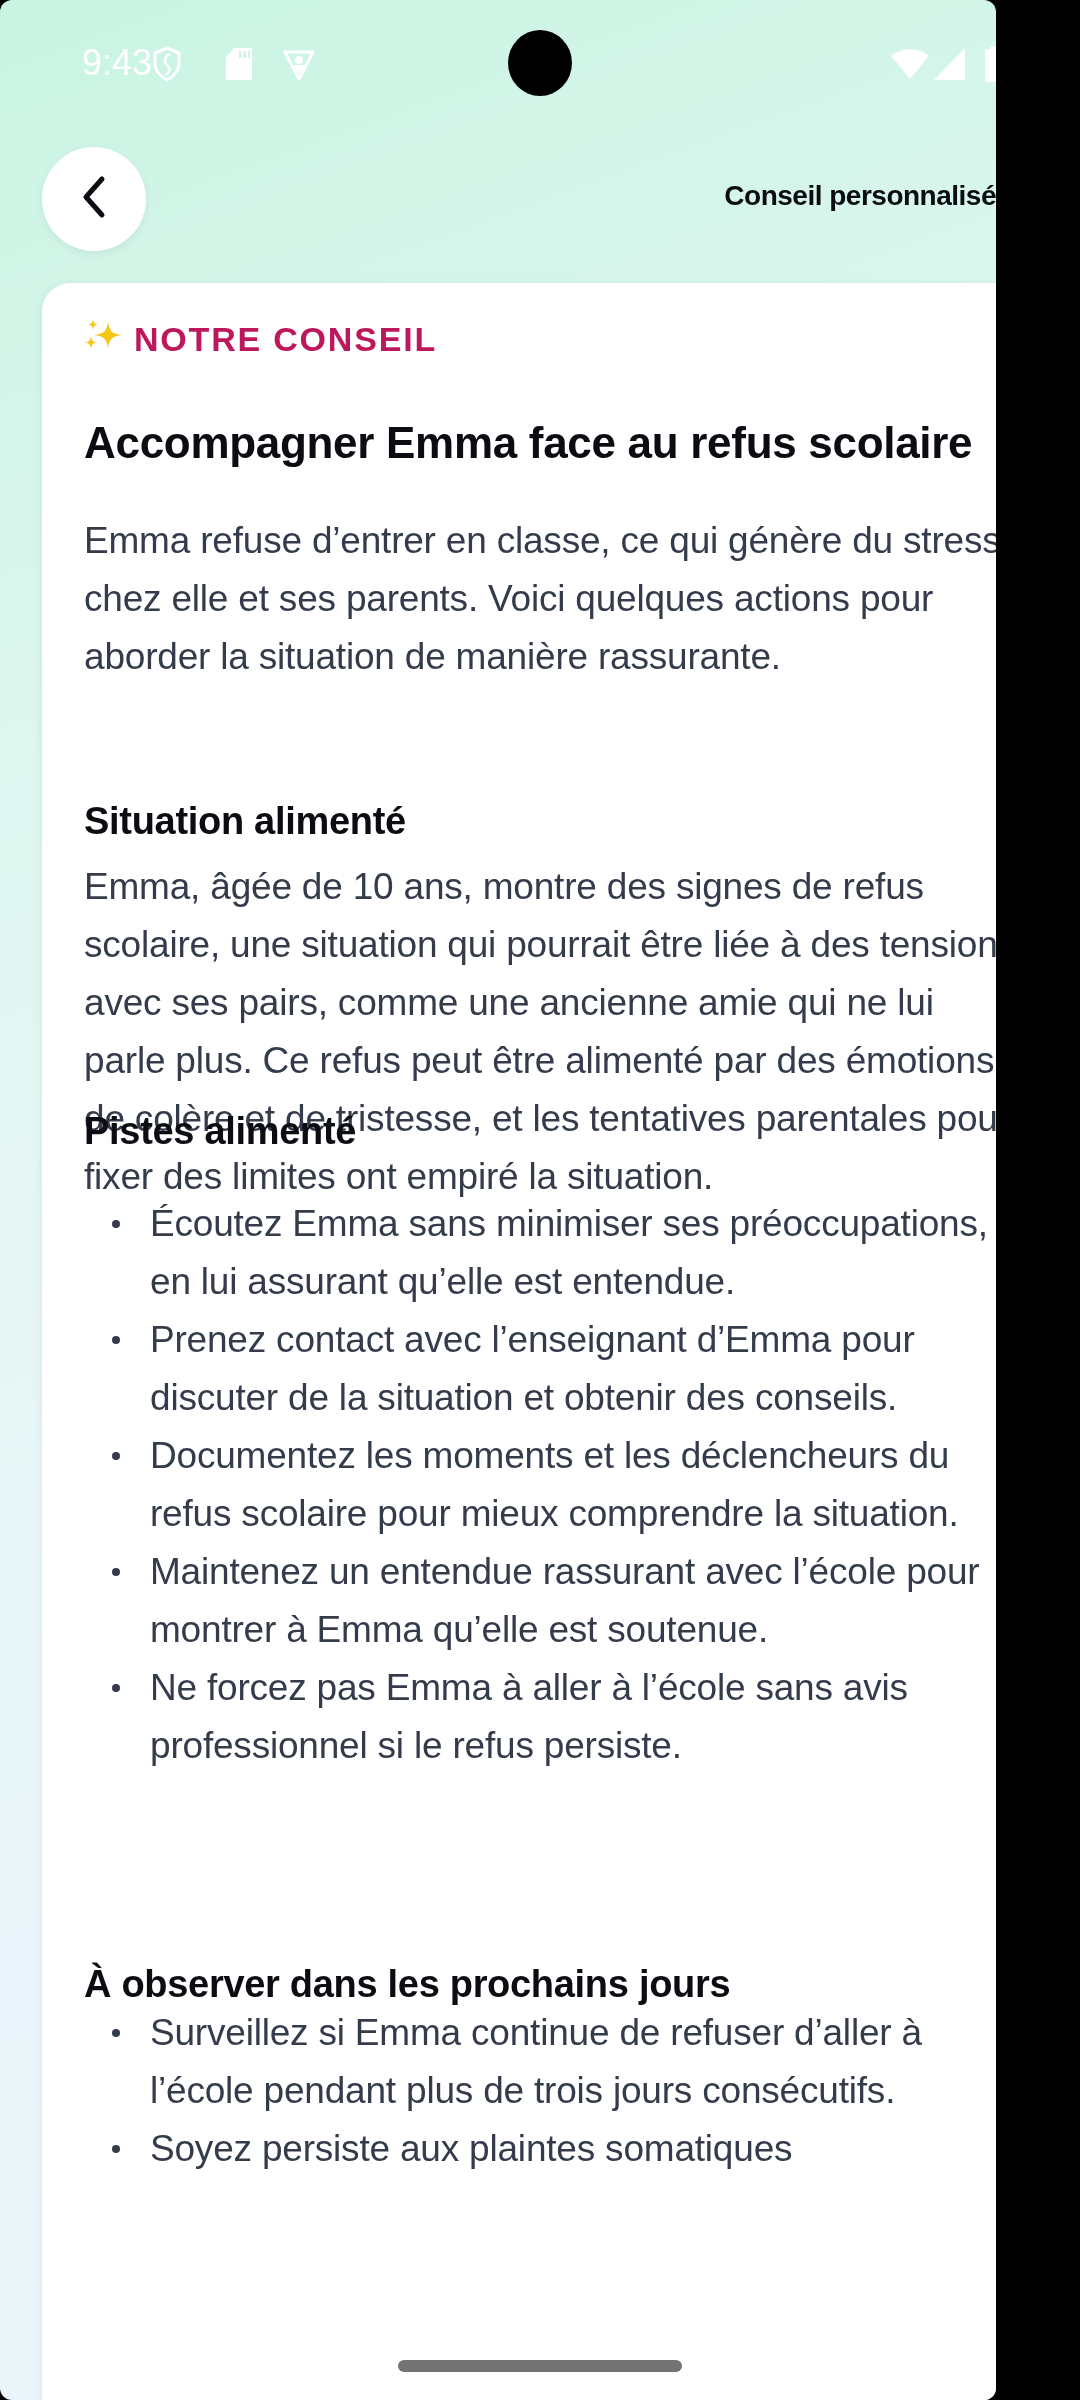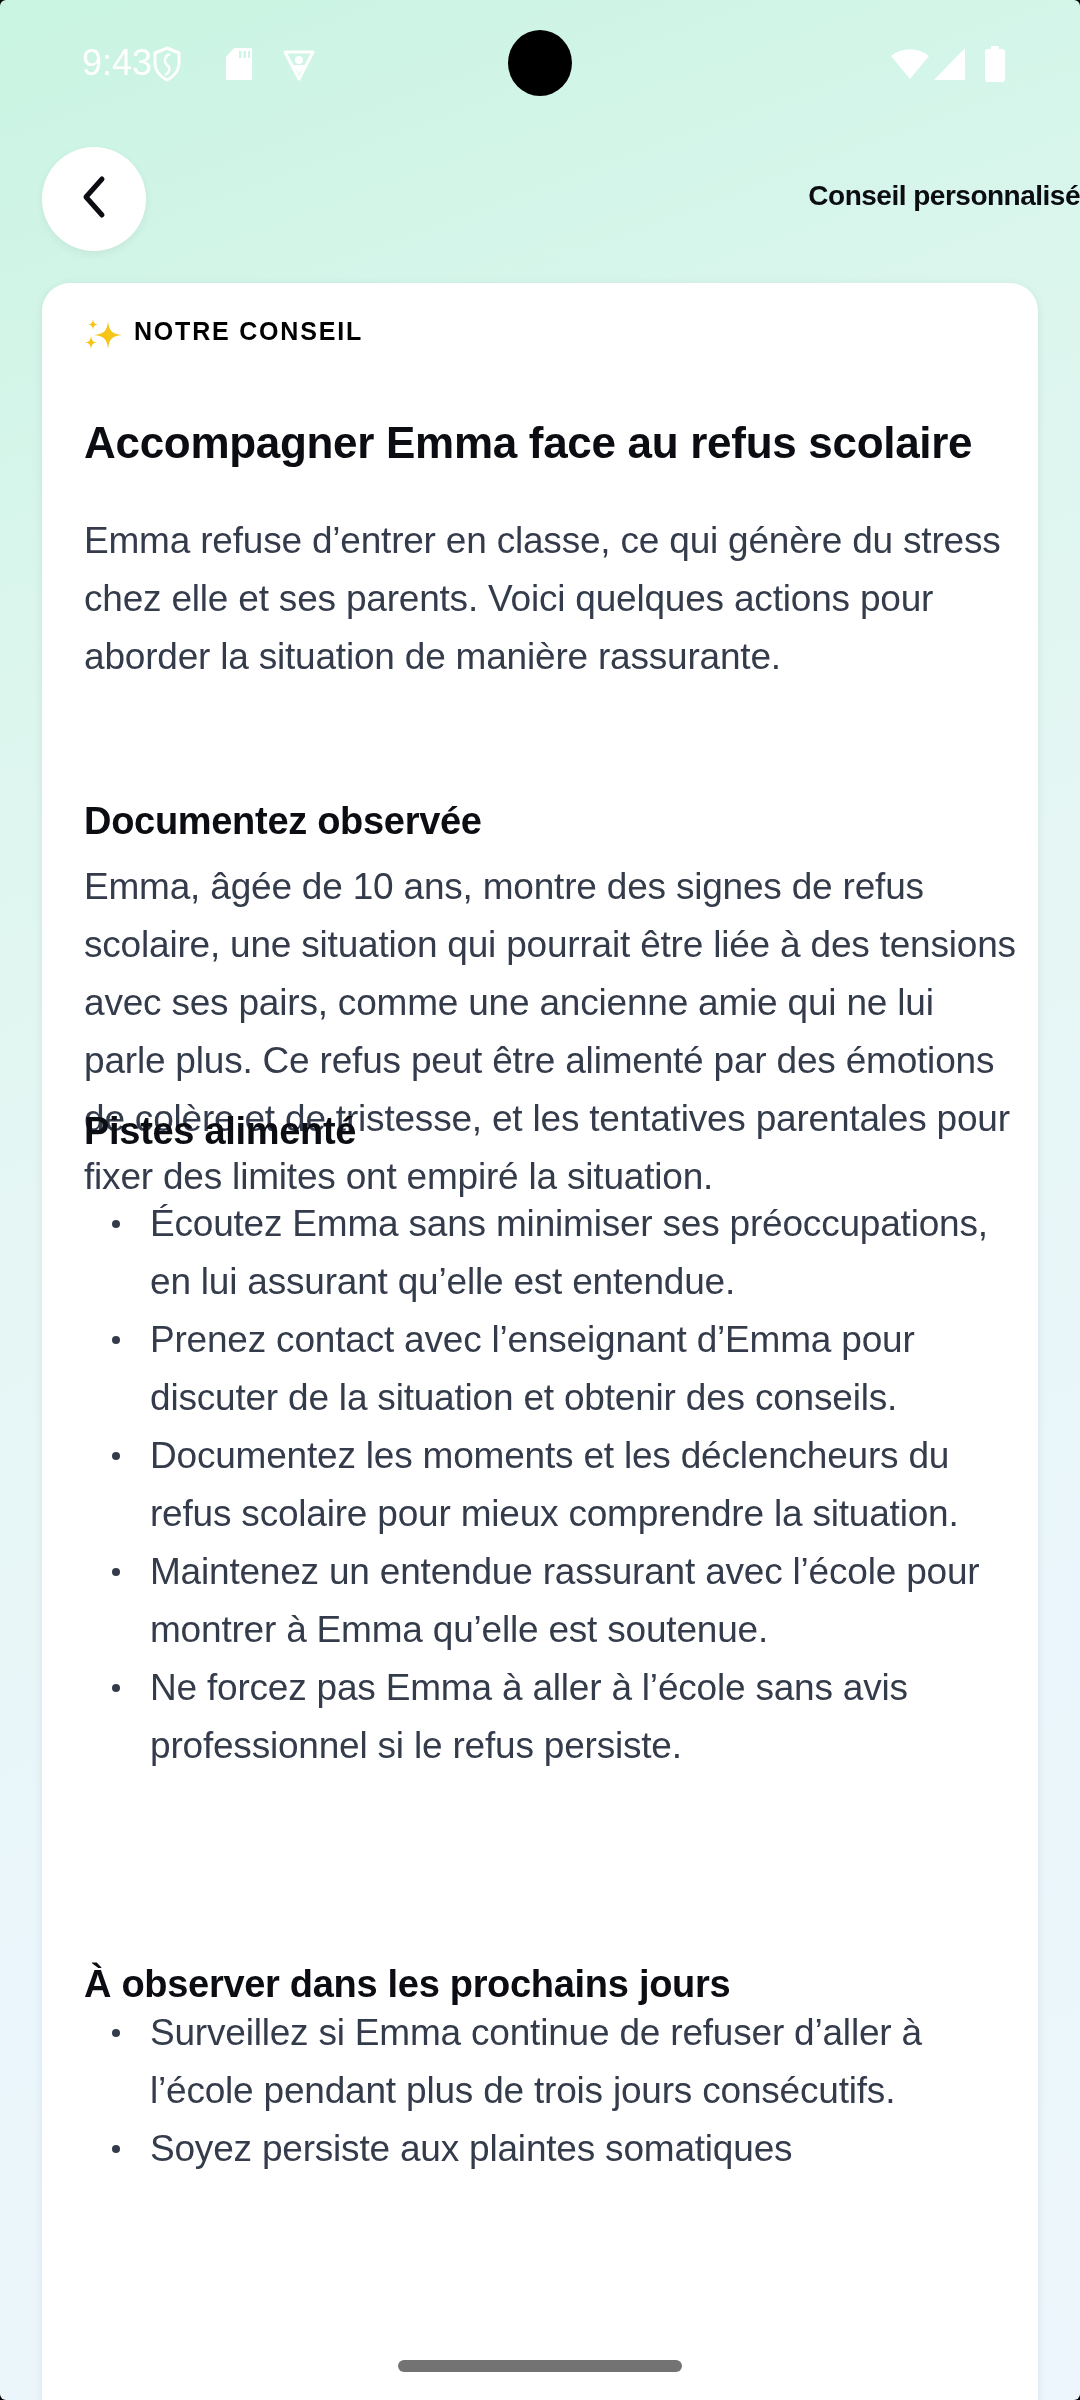--- a/index.html
+++ b/index.html
@@ -1,20 +1,20 @@
 <!DOCTYPE html>
 <html><head>
   <meta charset="utf-8">
   <style>
     * { box-sizing: border-box; margin: 0; padding: 0; }
     html, body { width: 1080px; height: 2400px; overflow: hidden; background: #000; }
     body { font-family: "Liberation Sans", sans-serif; }
     .screen {
-      position: relative; width: 1080px; height: 2400px; overflow: hidden;
-      border-radius: 6px;
+      position: relative; width: 996px; height: 2400px; overflow: hidden;
+      border-radius: 12px;
       background: linear-gradient(160deg, #c9f4e2 0%, #dcf6ee 25%, #e6f6f4 45%, #eaf6fb 70%, #ecf6fc 100%);
     }
     
     .status-bar { position: absolute; top: 0; left: 0; right: 0; height: 130px; }
     .status-time { position: absolute; left: 82px; top: 42px; font-size: 36px; color: #ffffff; letter-spacing: 0px; }
     .sb-icon { position: absolute; top: 48px; }
     .camera-hole { position: absolute; left: 508px; top: 30px; width: 64px; height: 66px; border-radius: 50%; background: #000; }
     
     .back-btn {
       position: absolute; left: 42px; top: 147px; width: 104px; height: 104px; border-radius: 50%;
@@ -26,22 +26,22 @@
       font-size: 28px; font-weight: 700; color: #0b0d12; letter-spacing: -0.5px;
     }
     
     .card {
       position: absolute; left: 42px; top: 283px; width: 996px; height: 2300px;
       background: #ffffff; border-radius: 28px;
       box-shadow: 0 2px 8px rgba(40,80,90,0.10);
       padding: 0 42px;
     }
     .card-label {
-      position: absolute; left: 42px; top: 34px; display: flex; align-items: flex-start;
-      font-size: 25px; font-weight: 700; color: #000000; letter-spacing: 1.8px;
+      position: absolute; left: 42px; top: 34px; display: flex; align-items: center;
+      font-size: 34px; font-weight: 700; color: #be185d; letter-spacing: 1.8px;
     }
     .card-label svg { margin-right: 10px; }
     .advice-title {
       position: absolute; left: 42px; top: 135px;
       font-size: 44px; font-weight: 700; color: #0b0d12; letter-spacing: -0.3px;
     }
     .body-text {
       font-size: 37px; line-height: 58px; color: #343b4b; letter-spacing: -0.2px;
     }
     .intro { position: absolute; left: 42px; top: 229px; width: 920px; }
@@ -131,21 +131,21 @@
           <path d="M7 19 C7.6 23.5 9 25 13 25.5 C9 26 7.6 27.5 7 32 C6.4 27.5 5 26 1 25.5 C5 25 6.4 23.5 7 19 Z" fill="#f5c518"></path>
         </svg>
       </span>
       <span>NOTRE CONSEIL</span>
     </div>
 
     <div class="advice-title">Accompagner Emma face au refus scolaire</div>
 
     <p class="intro body-text">Emma refuse d’entrer en classe, ce qui génère du stress chez elle et ses parents. Voici quelques actions pour aborder la situation de manière rassurante.</p>
 
-    <div class="section-heading situation-heading">Documentez observée</div>
+    <div class="section-heading situation-heading">Situation alimenté</div>
     <p class="situation-text body-text">Emma, âgée de 10 ans, montre des signes de refus scolaire, une situation qui pourrait être liée à des tensions avec ses pairs, comme une ancienne amie qui ne lui parle plus. Ce refus peut être alimenté par des émotions de colère et de tristesse, et les tentatives parentales pour fixer des limites ont empiré la situation.</p>
 
     <div class="section-heading pistes-heading">Pistes alimenté</div>
     <ul class="bullet-list body-text" style="top:912px;">
       <li><span class="dot"></span><span>Écoutez Emma sans minimiser ses préoccupations, en lui assurant qu’elle est entendue.</span></li>
       <li><span class="dot"></span><span>Prenez contact avec l’enseignant d’Emma pour discuter de la situation et obtenir des conseils.</span></li>
       <li><span class="dot"></span><span>Documentez les moments et les déclencheurs du refus scolaire pour mieux comprendre la situation.</span></li>
       <li><span class="dot"></span><span>Maintenez un entendue rassurant avec l’école pour montrer à Emma qu’elle est soutenue.</span></li>
       <li><span class="dot"></span><span>Ne forcez pas Emma à aller à l’école sans avis professionnel si le refus persiste.</span></li>
     </ul>

